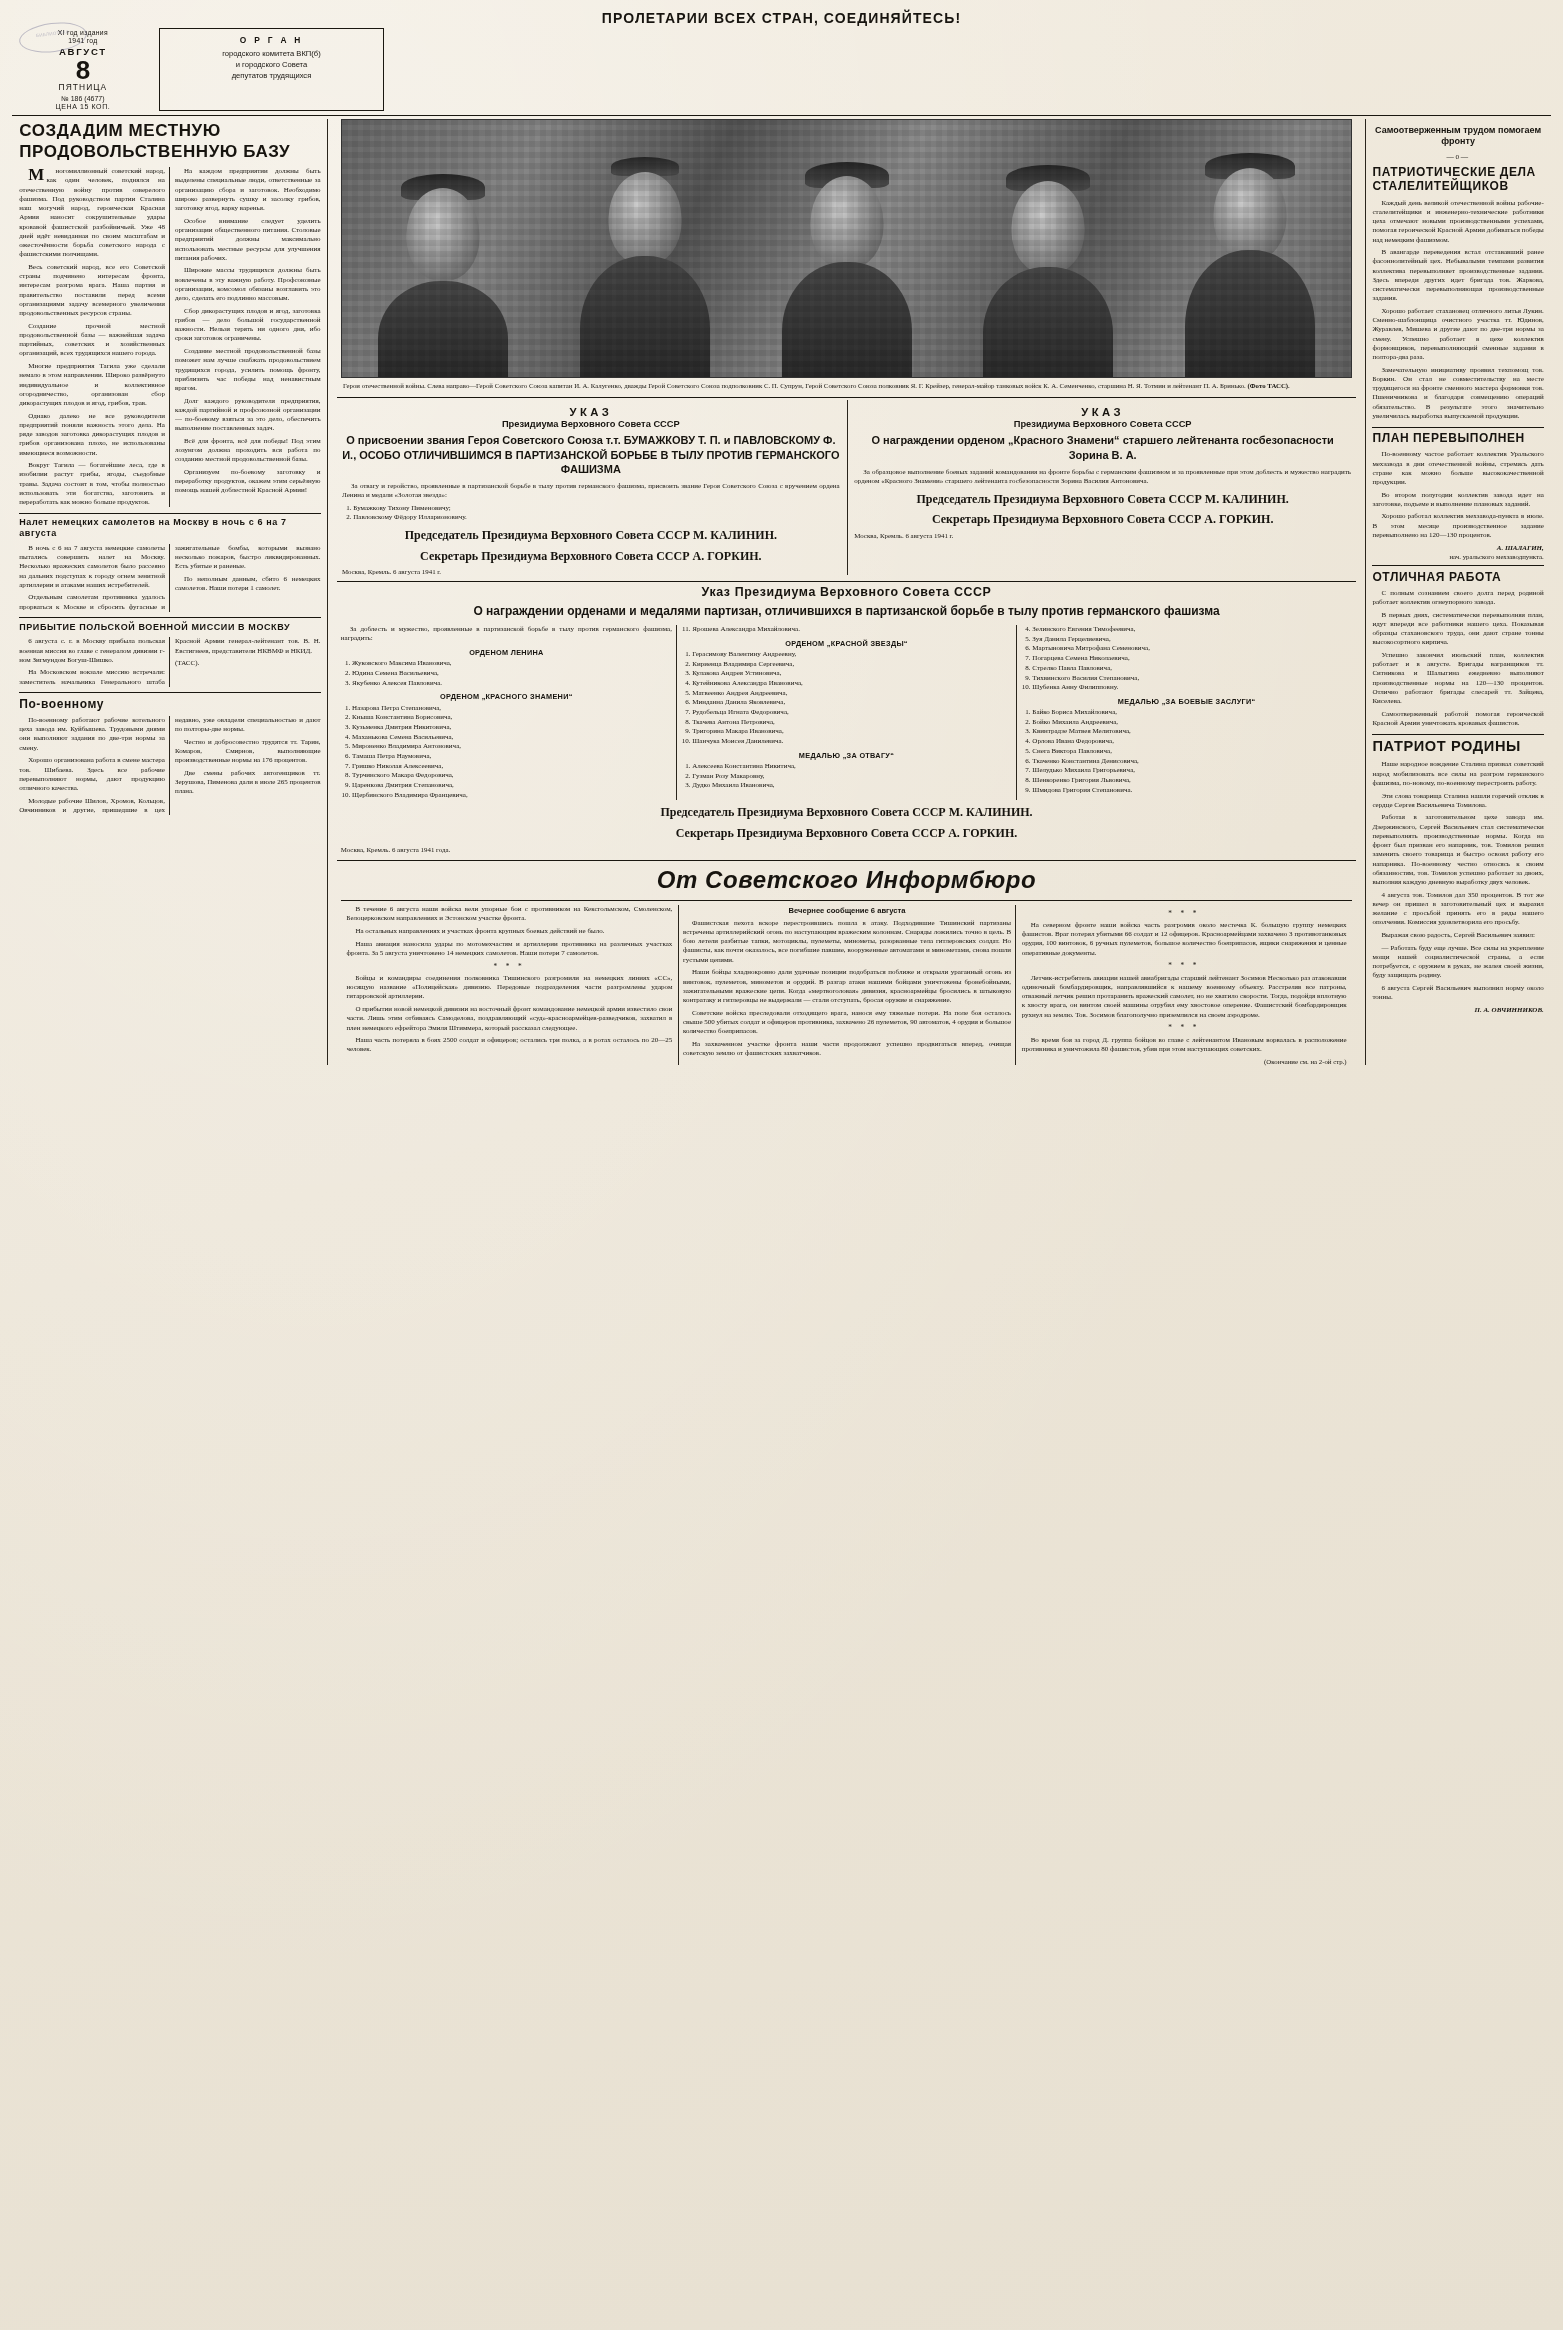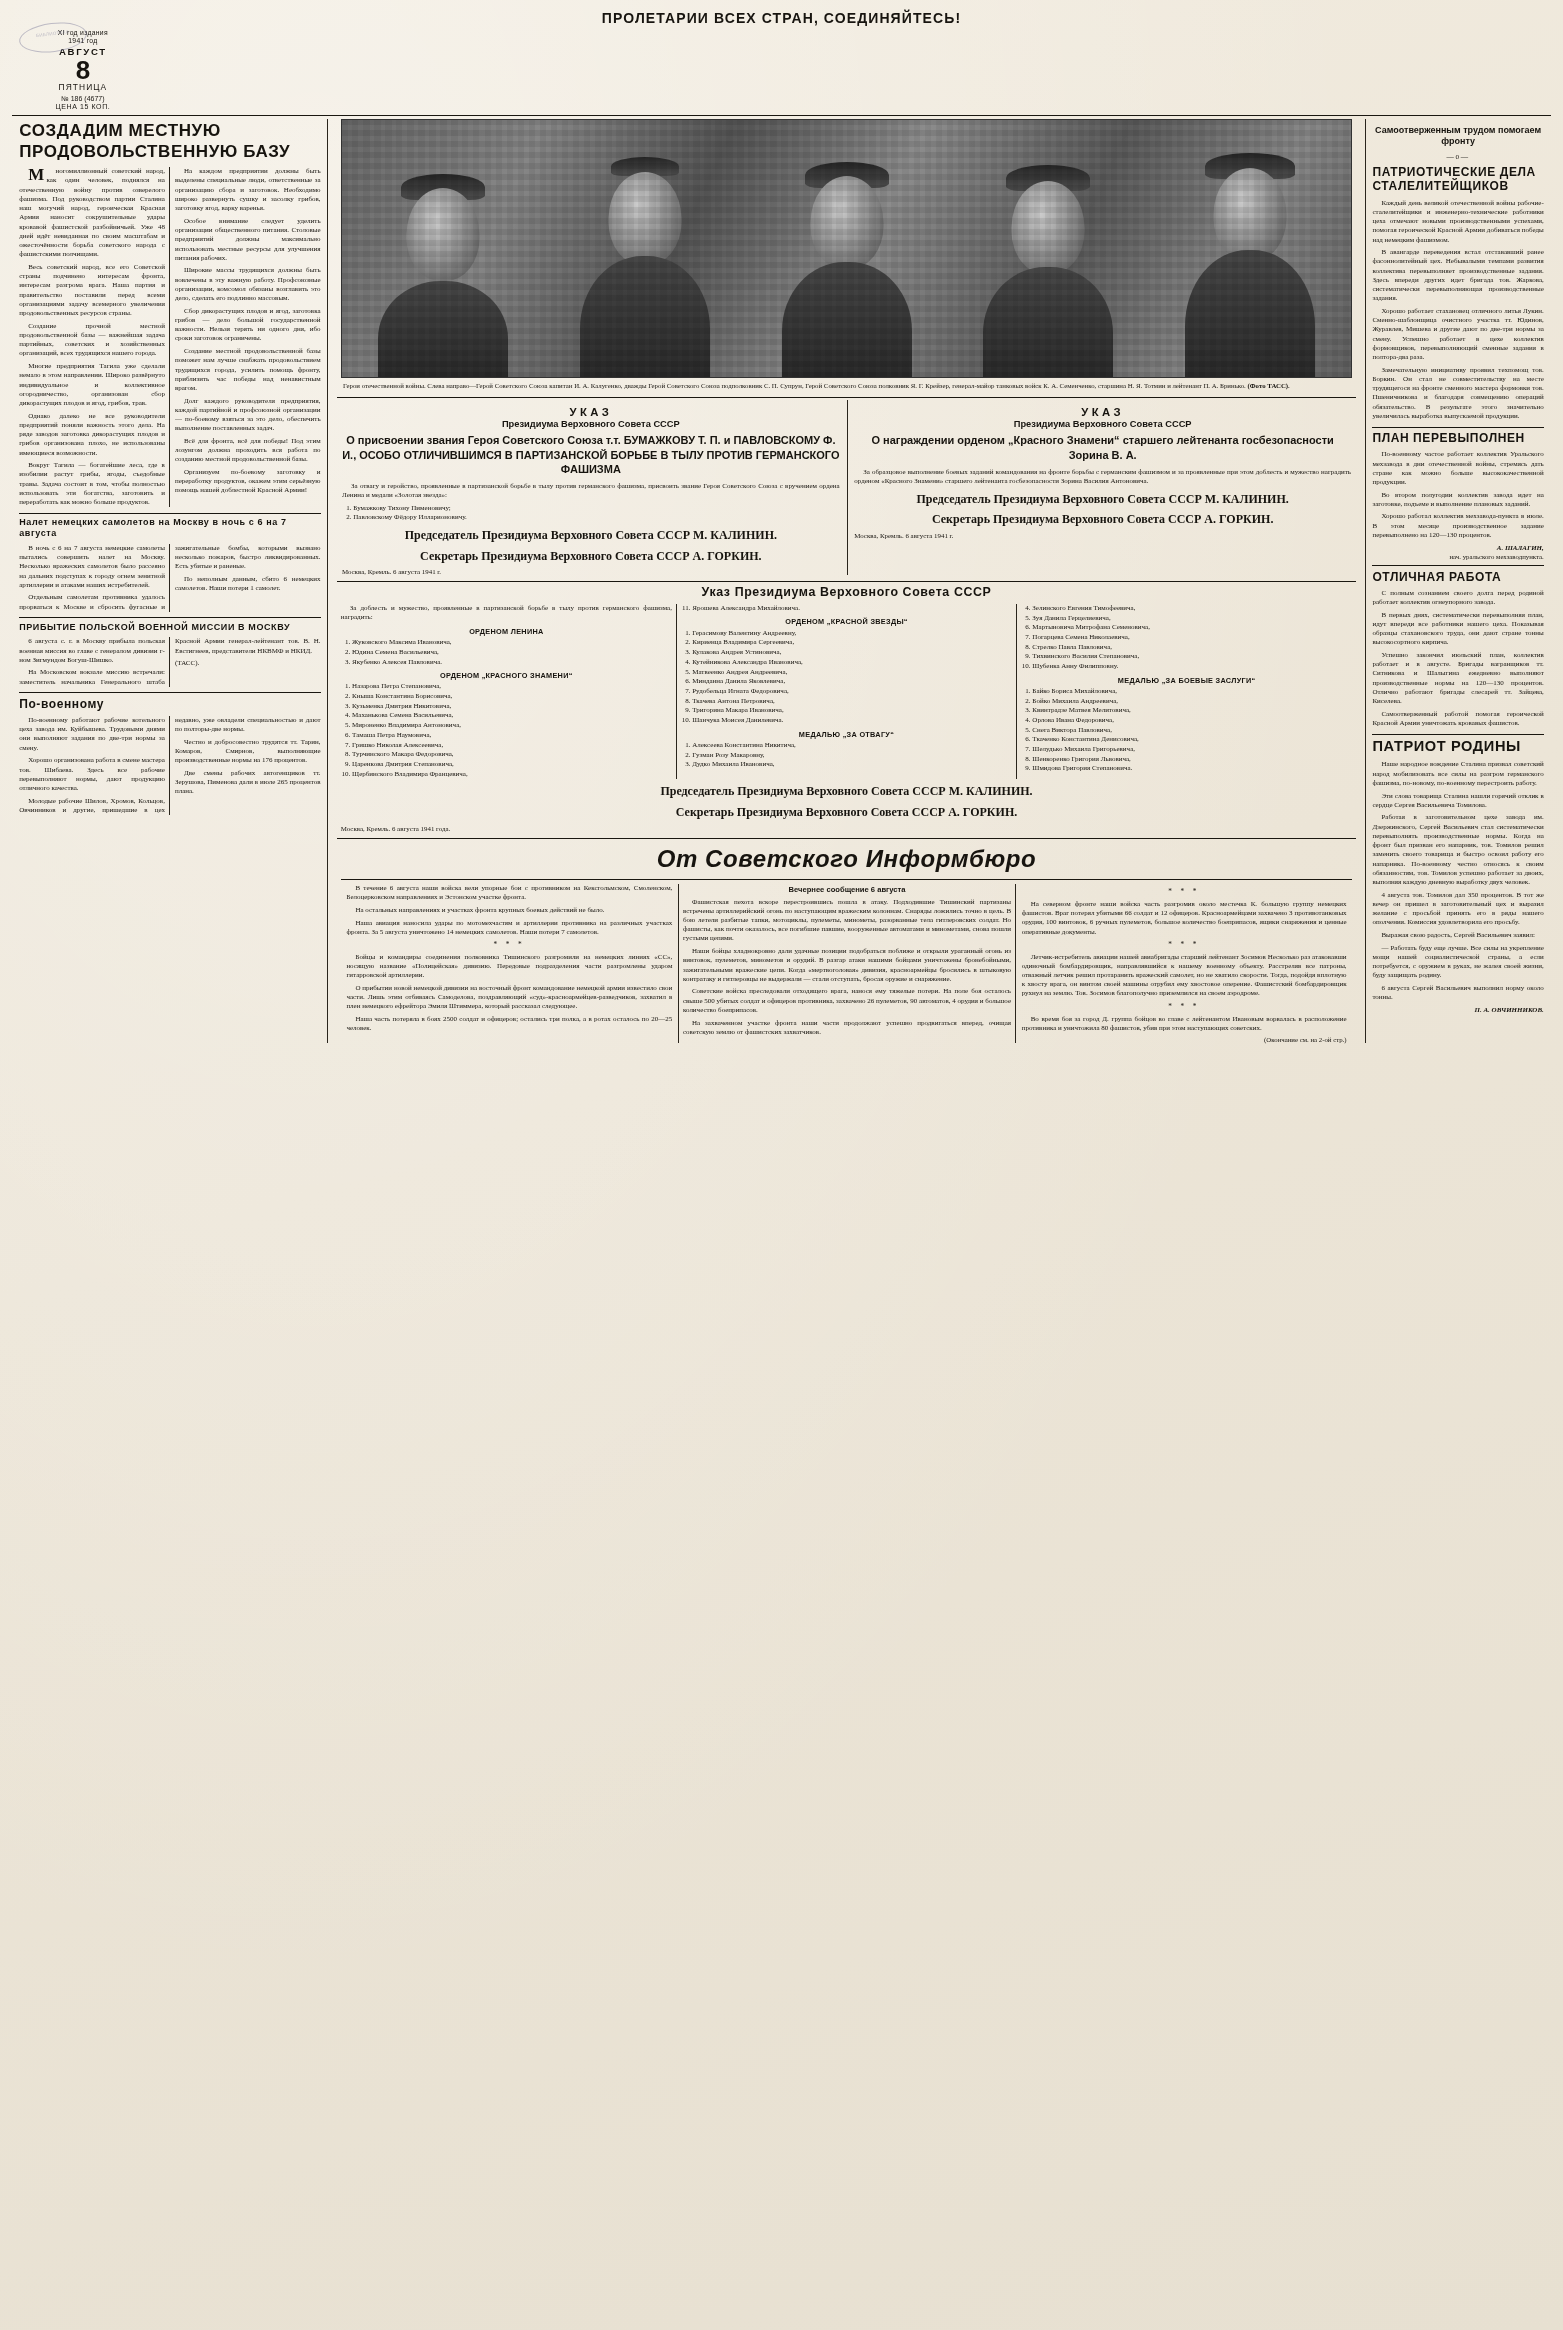--- a/index.html
+++ b/index.html
@@ -255,20 +255,26 @@
   <div class="masthead">
     <div class="mast-left">
       <div class="stamp">БИБЛИОТЕКА</div>
       <div class="yearline">XI год издания</div>
       <div class="yearline">1941 год</div>
       <div class="month">АВГУСТ</div>
       <div class="bigday">8</div>
       <div class="weekday">ПЯТНИЦА</div>
       <div class="issue">№ 186 (4677)</div>
       <div class="price">ЦЕНА 15 КОП.</div>
+    </div>
+    <div class="mast-right">
+      <div class="organ">О Р Г А Н</div>
+      <div>городского комитета ВКП(б)</div>
+      <div>и городского Совета</div>
+      <div>депутатов трудящихся</div>
     </div>
   </div>
 
   <div class="band">
 
     <div class="col" style="width:315px;flex:0 0 315px">
       <h2 class="sec headline-lg">СОЗДАДИМ МЕСТНУЮ ПРОДОВОЛЬСТВЕННУЮ БАЗУ</h2>
       <div class="two-col">
         <p class="body dropcap">Многомиллионный советский народ, как один человек, поднялся на отечественную войну против озверелого фашизма. Под руководством партии Сталина наш могучий народ, героическая Красная Армия наносит сокрушительные удары кровавой фашистской разбойничьей. Уже 48 дней идёт невиданная по своим масштабам и ожесточённости борьба советского народа с фашистскими полчищами.</p>
         <p class="body">Весь советский народ, все его Советской страны подчинено интересам фронта, интересам разгрома врага. Наша партия и правительство поставили перед всеми организациями задачу всемерного увеличения продовольственных ресурсов страны.</p>
@@ -376,20 +382,21 @@
           <div class="sign">Председатель Президиума Верховного Совета СССР М. КАЛИНИН.</div>
           <div class="sign">Секретарь Президиума Верховного Совета СССР А. ГОРКИН.</div>
           <div class="place">Москва, Кремль. 6 августа 1941 г.</div>
         </div>
       </div>
 
       <div class="rule" style="margin:5.6px 2.3px 3.4px"></div>
 
       <div style="padding:0 5.6px">
         <div class="decree-sub" style="font-size:12.4px; letter-spacing:0.6px">Указ Президиума Верховного Совета СССР</div>
+        <div class="decree-head" style="font-size:12px">О награждении орденами и медалями партизан, отличившихся в партизанской борьбе в тылу против германского фашизма</div>
         <div class="three-col">
           <p class="body">За доблесть и мужество, проявленные в партизанской борьбе в тылу против германского фашизма, наградить:</p>
 
           <div class="list-title">ОРДЕНОМ ЛЕНИНА</div>
           <ol class="names">
             <li>Жуковского Максима Ивановича,</li>
             <li>Юдина Семена Васильевича,</li>
             <li>Якубенко Алексея Павловича.</li>
           </ol>
 

